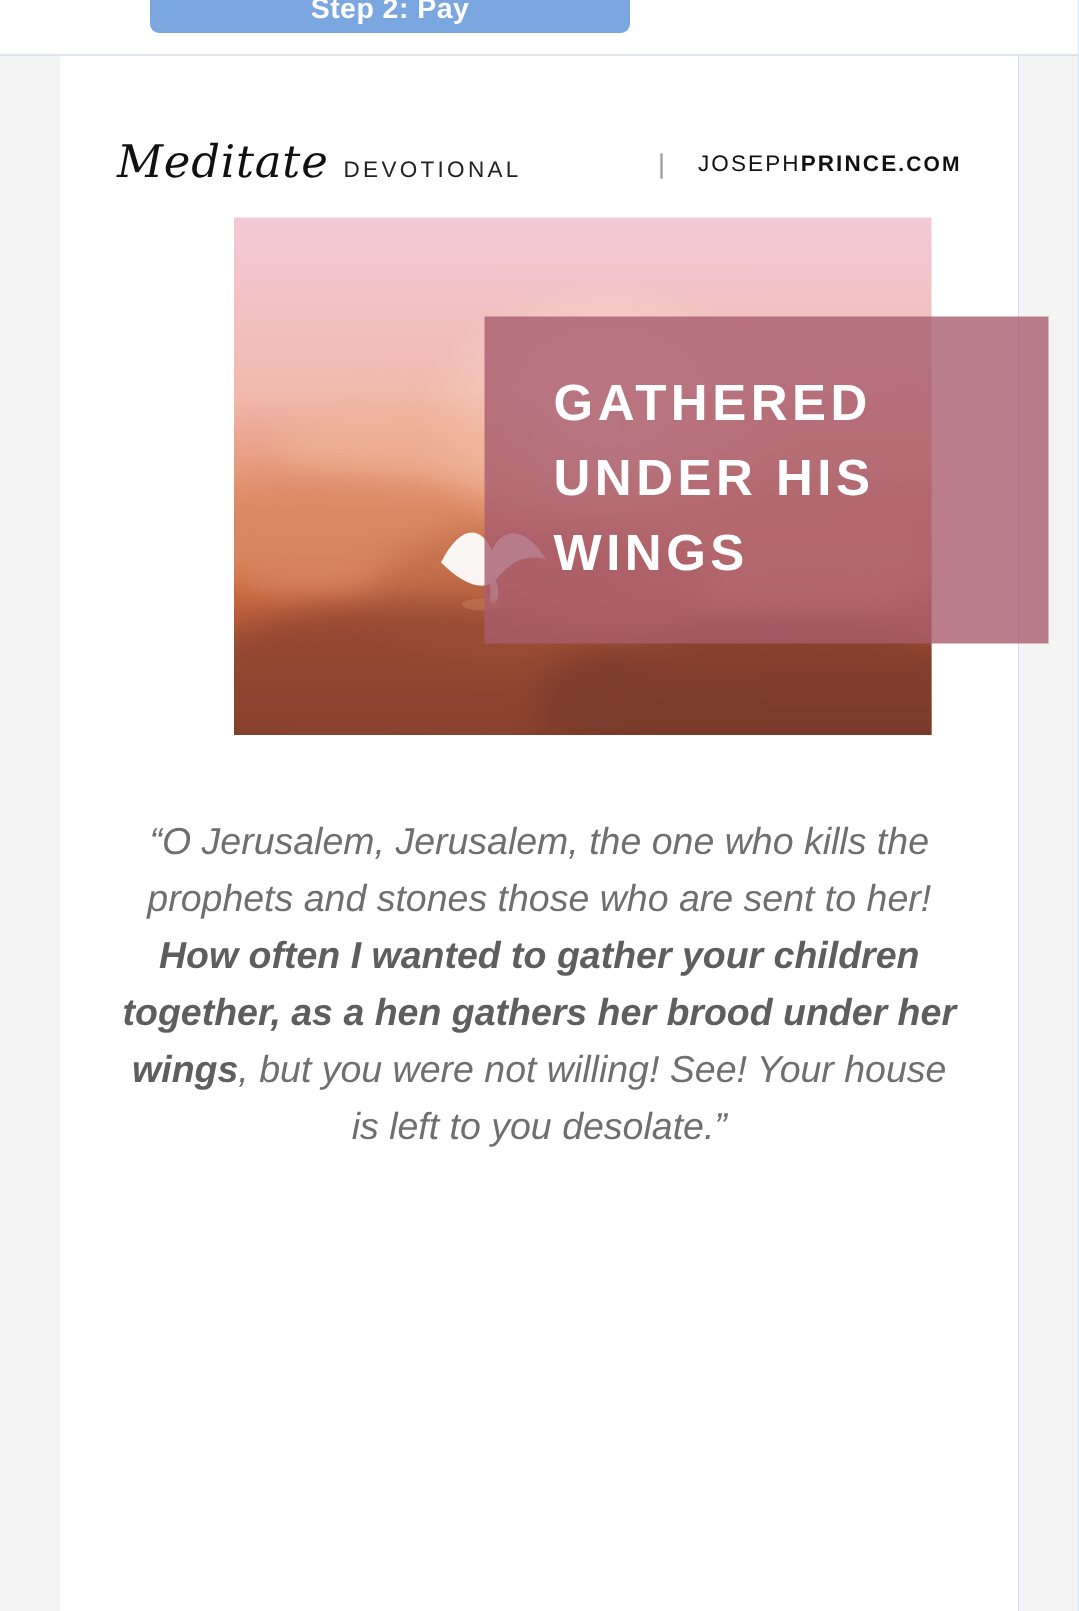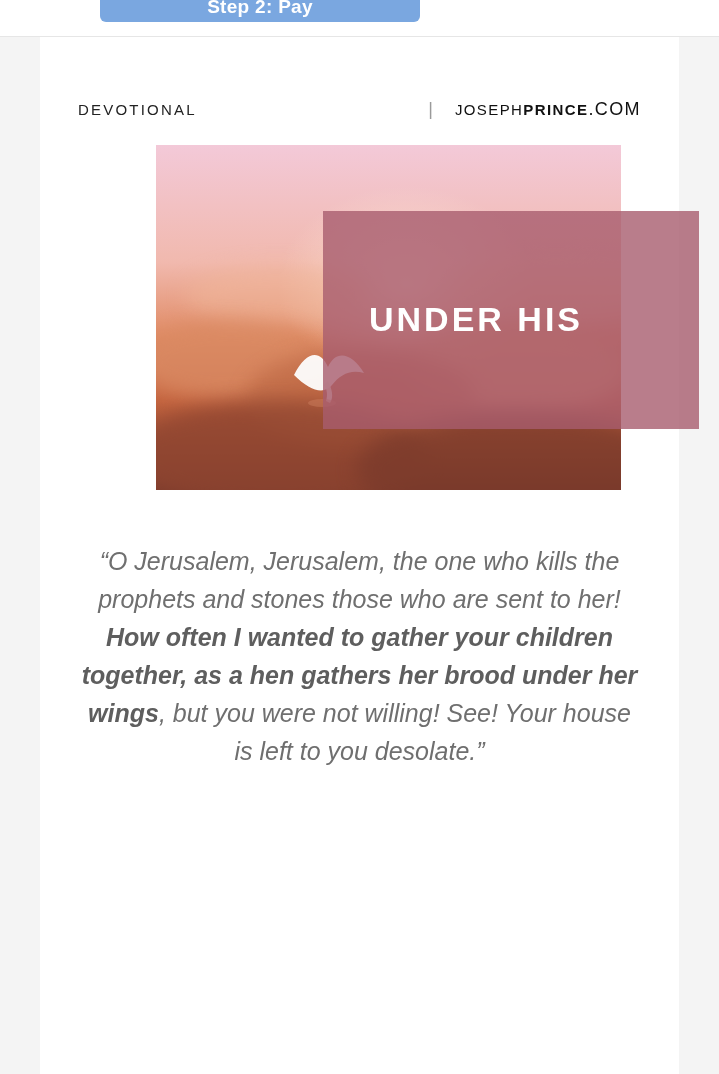--- a/index.html
+++ b/index.html
@@ -100,21 +100,21 @@
     font-weight: 300;
   }
   .brand-right {
     font-size: 15px;
     letter-spacing: 1.4px;
     color: #111111;
     white-space: nowrap;
   }
   .brand-right .jp-light { font-weight: 400; }
   .brand-right .jp-bold  { font-weight: bold; }
-  .brand-right .jp-dom   { font-weight: 400; font-size: 18px; text-align: right; }
+  .brand-right .jp-dom   { font-weight: 700; font-size: 14px; text-align: right; }
 
   
   .hero {
     position: relative;
     margin: 8px auto 0 auto;
     width: 523px;
     height: 345px;
   }
   .hero-photo {
     position: absolute;
@@ -213,20 +213,21 @@
     <button class="top-button">Step 2: Pay</button>
   </div>
 
   <div class="rail left"></div>
   <div class="rail right"></div>
 
   <div class="content">
 
     <div class="brand">
       <div class="brand-left">
+        <span class="brand-meditate">Meditate</span>
         <span class="brand-devotional">DEVOTIONAL</span>
       </div>
       <span class="brand-divider">|</span>
       <div class="brand-right">
         <span class="jp-light">JOSEPH</span><span class="jp-bold">PRINCE</span><span class="jp-dom">.COM</span>
       </div>
     </div>
 
     <div class="hero">
       <div class="hero-photo">
@@ -241,21 +242,23 @@
         <div class="bird">
           <svg width="90" height="70" viewBox="0 0 90 70">
             <path d="M10 30 C22 6 36 4 44 22 C52 4 68 8 80 28 C66 24 56 30 48 40 C40 50 26 46 10 30 Z" fill="#fdfdfd" opacity="0.95"></path>
             <path d="M44 36 C48 44 50 52 46 58 L42 56 C44 50 43 44 40 40 Z" fill="#f0ece8" opacity="0.9"></path>
             <ellipse cx="38" cy="58" rx="14" ry="4" fill="#c97b5c" opacity="0.5"></ellipse>
           </svg>
         </div>
       </div>
       <div class="hero-overlay">
         <div class="hero-overlay-text">
+          <div>GATHERED</div>
           <div>UNDER HIS</div>
+          <div>WINGS</div>
         </div>
       </div>
     </div>
 
 
     <p class="verse"><span>“O Jerusalem, Jerusalem, the one who kills the prophets and stones those who are sent to her! </span><b>How often I wanted to gather your children together, as a hen gathers her brood under her wings</b><span>, but you were not willing! See! Your house is left to you desolate.”</span></p>
 
 
   </div>
 </div>

